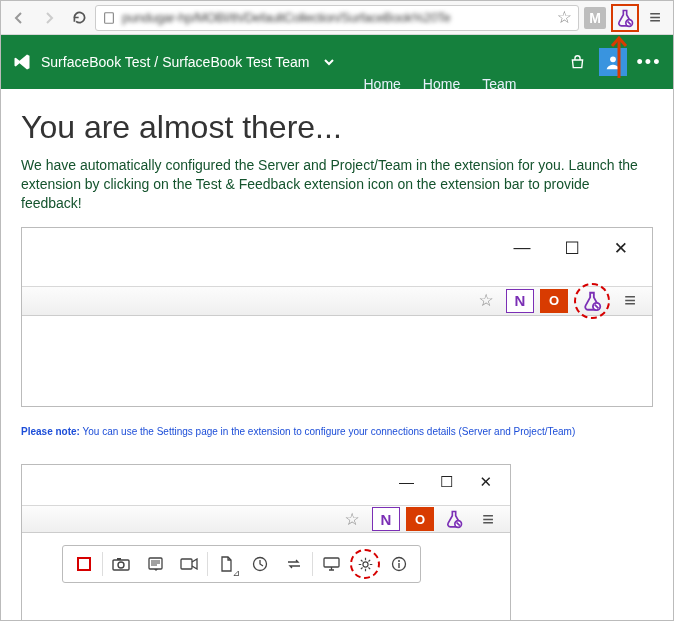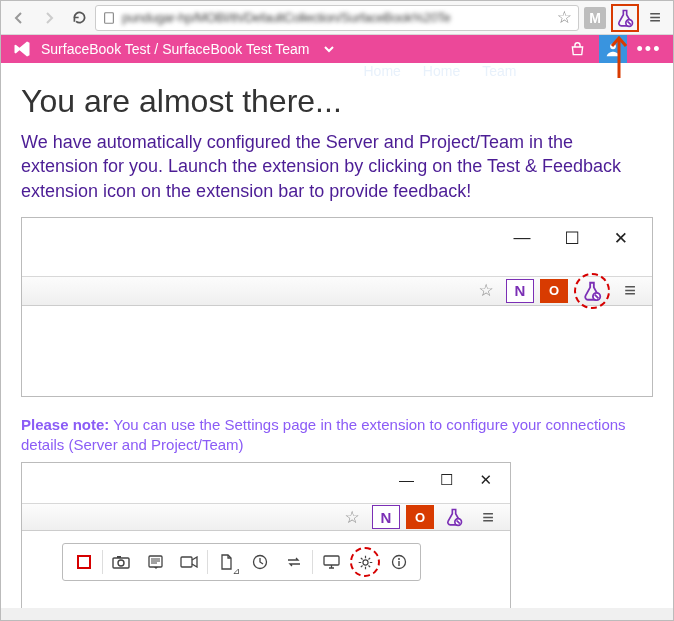--- a/index.html
+++ b/index.html
@@ -55,63 +55,63 @@
     right: 46px;
     top: 36px;
     color:#d83b01;
     font-size: 30px;
     line-height: 0;
     pointer-events: none;
   }
   .menu-icon { font-size:20px; color:#555; }
   
   .blue-bar {
-    height: 28px;
-    background: #ec4899;
+    height: 54px;
+    background: #15803d;
     color: #fff;
     display: flex;
     align-items: center;
     padding: 0 10px;
     font-size: 14px;
     gap: 8px;
   }
   .vs-logo { width:22px;height:22px; display:flex;align-items:center;justify-content:center; }
   .breadcrumb { font-size: 14px; }
   .chev { font-size: 12px; margin:0 2px 0 6px; }
   .nav-links { display:flex; gap:22px; margin-left:18px; }
   .nav-link { color:#e8f1fb; font-size:14px;margin-top:44px; }
   .spacer { flex:1; }
   .hdr-icon { width:28px; height:28px; display:flex;align-items:center;justify-content:center; }
   .user-sq { width:28px;height:28px;background:#3994df;display:flex;align-items:center;justify-content:center;}
   .ellipsis { font-size:18px; letter-spacing:2px;}
   
   .content { padding: 16px 20px; background:#fff; height: calc(621px - 34px - 42px); overflow:auto; }
   h1 { font-weight:300; font-size:32px; margin:4px 0 10px 0; color:#333; }
-  p { font-size:18px; color:#4c1d95; margin:6px 0 14px 0; line-height:1.35; }
+  p { font-size:14px; color:#14532d; margin:6px 0 14px 0; line-height:1.35; }
   .illus { border:1px solid #bbb; background:#fff; position:relative; margin-bottom:18px; }
   .illus1 { height:180px; }
   .illus2 { height:170px; width:490px; }
   .win-ctrl { display:flex; gap:34px; position:absolute; top:10px; right:24px; font-size:17px; color:#222;}
   .win-ctrl span { display:inline-block; }
   .addr-mini {
     position:absolute; left:0; right:0; top:58px; height:30px;
     border-top:1px solid #d8d8d8; border-bottom:1px solid #ccc;
     background:linear-gradient(#fcfcfc,#efefef);
     display:flex; align-items:center; justify-content:flex-end; padding-right:8px; gap:6px;
   }
   .illus2 .addr-mini { top:40px; height:28px; }
   .mini-ext { width:28px; height:24px; display:flex;align-items:center;justify-content:center; font-size:16px;}
   .star { color:#888; font-size:17px; }
   .onenote { color:#7b2fb5; font-weight:bold; font-size:15px; background:#fff; border:1px solid #7b2fb5; padding:0 3px;}
   .office { color:#fff; background:#d83b01; font-weight:bold; font-size:13px; padding:2px 4px;}
   .dashed-circle {
     border:2px dashed #d60000; border-radius:50%; width:36px; height:36px;
     display:flex;align-items:center;justify-content:center;
   }
-  .note { font-size:15px; color:#8b5cf6; margin:4px 0 7px 0; line-height:1.35;}
+  .note { font-size:10px; color:#1d4ed8; margin:4px 0 26px 0; line-height:1.35;}
   .note b { font-weight:600;}
   .toolbar {
     position:absolute; left:40px; top:80px;
     border:1px solid #bbb; border-radius:3px; background:#fff;
     display:flex; align-items:center; height:38px; padding:0 4px;
   }
   .tb-item { width:34px; height:30px; display:flex;align-items:center;justify-content:center; color:#444; font-size:16px; position:relative;}
   .tb-item.rec { color:#d60000; }
   .tb-sep { width:1px; height:24px; background:#ddd; margin:0 1px;}
   .tb-circle { border:2px dashed #d60000; border-radius:50%; width:30px;height:30px;display:flex;align-items:center;justify-content:center;}

